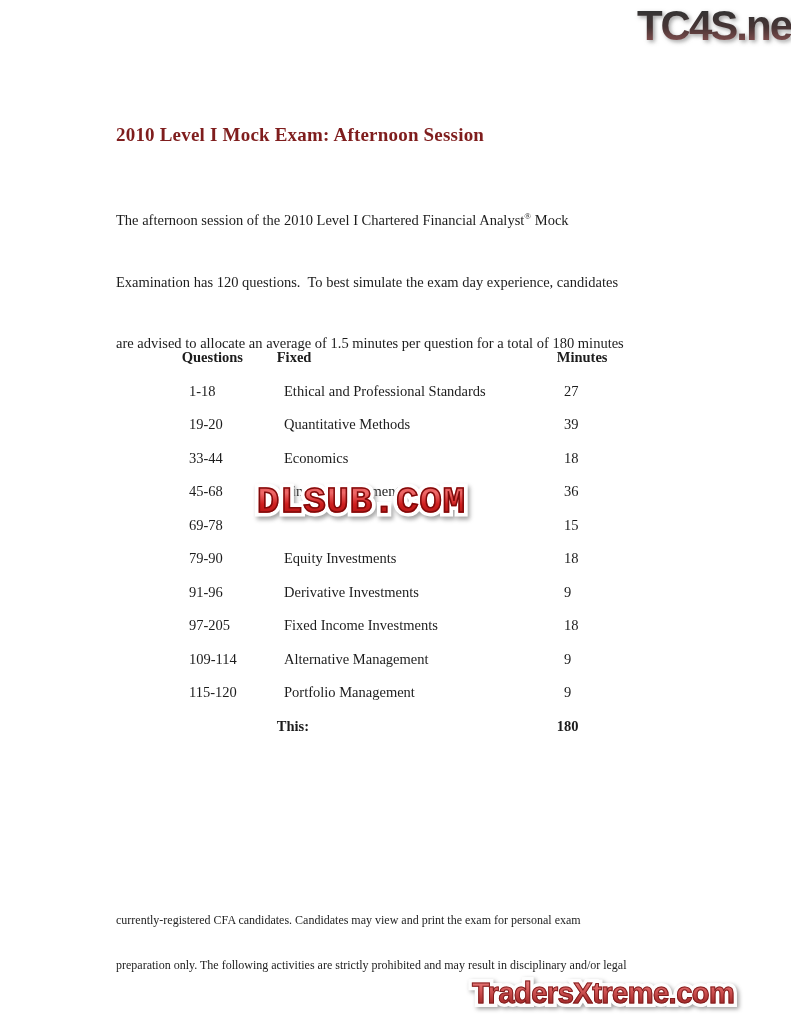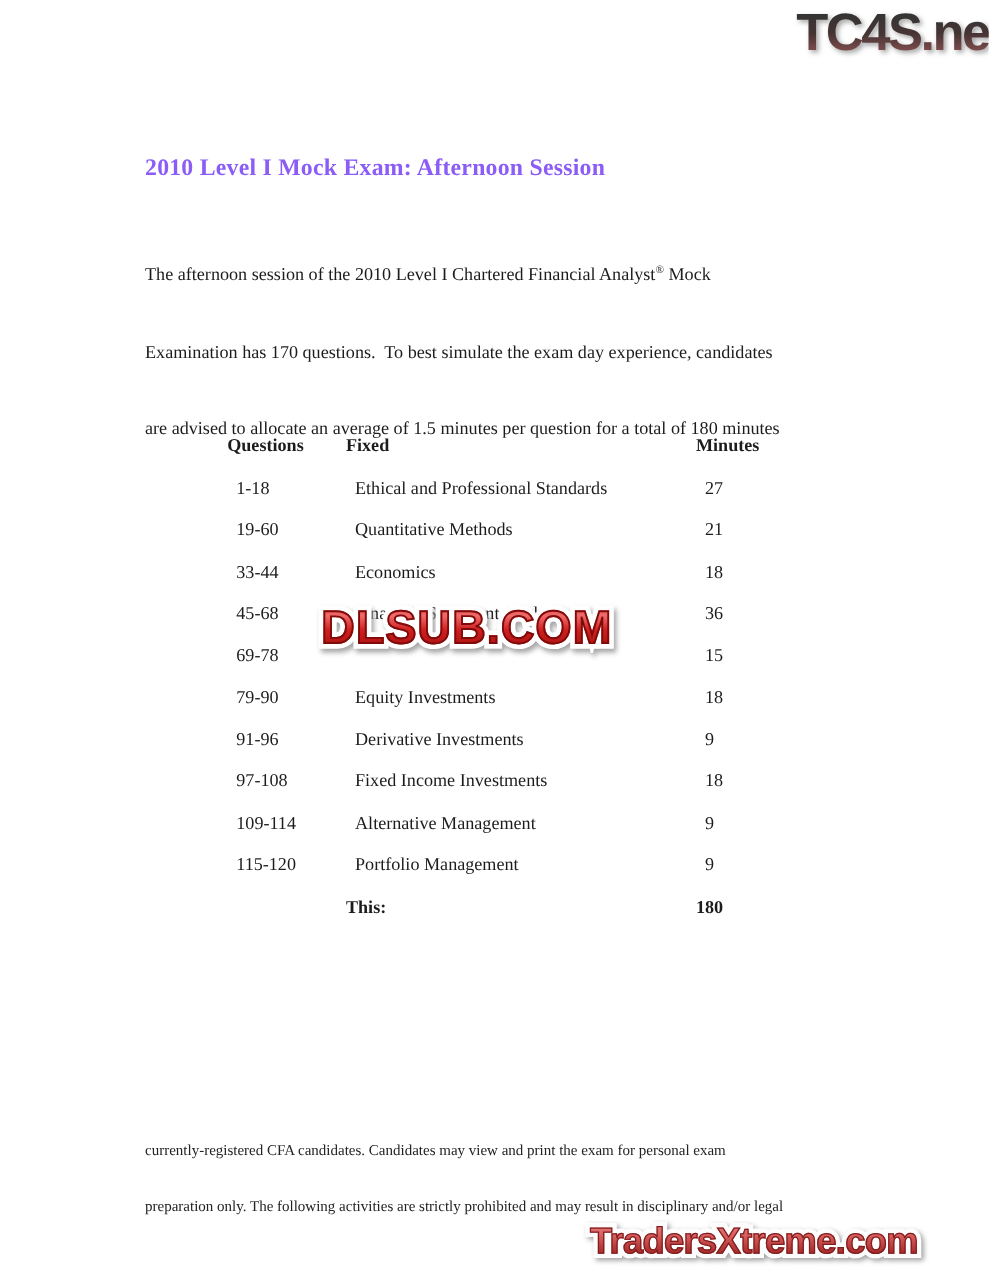--- a/index.html
+++ b/index.html
@@ -12,36 +12,36 @@
         letter-spacing:-2px;color:#4a3a3a;white-space:nowrap;
         filter:drop-shadow(2px 2px 2px rgba(145,145,145,0.85));}
   @supports ((-webkit-background-clip:text) or (background-clip:text)){
     .tc4s{background:linear-gradient(180deg,#343434 18%,#463434 52%,#8a5252 88%);
           -webkit-background-clip:text;background-clip:text;color:transparent;}
   }
   .tc4s-sliver{position:absolute;top:12px;right:0;width:5px;height:30px;background:#8d3c3c;}
 
   
   .title{position:absolute;top:124px;left:116px;margin:0;
-         font-size:19px;font-weight:700;color:#8b5cf6;letter-spacing:0.2px;}
+         font-size:19px;font-weight:700;color:#7f1d1d;letter-spacing:0.2px;}
   .intro{position:absolute;top:169px;left:116px;font-size:14.5px;line-height:20.5px;white-space:pre;}
   .intro sup{font-size:9px;vertical-align:super;line-height:0;}
 
   
   .etable{position:absolute;top:327px;left:160px;font-size:14.5px;}
   .trow{height:33.5px;line-height:20px;white-space:pre;}
   .c-q{display:inline-block;width:95px;}
   .c-t{display:inline-block;width:280px;}
   .c-m{display:inline-block;text-align:right;}
   .thead span{font-weight:700;}
   .total .c-t,.total .c-m{font-weight:700;}
 
   
   .dlsub-wrap{position:absolute;left:257px;top:481px;width:292px;height:48px;}
-  .dlsub{position:absolute;left:0;top:0;font-family:Liberation Sans, sans-serif;font-weight:700;
+  .dlsub{position:absolute;left:0;top:0;font-family:Liberation Mono, monospace;font-weight:700;
          font-size:37px;letter-spacing:1px;white-space:nowrap;}
   .dlsub.back{color:#ffffff;-webkit-text-stroke:9px #ffffff;
               filter:drop-shadow(2px 3px 2px rgba(150,150,150,0.85));}
   .dlsub.front{color:#c41414;-webkit-text-stroke:1.5px #7e0a0a;}
   @supports ((-webkit-background-clip:text) or (background-clip:text)){
     .dlsub.front{background:linear-gradient(180deg,#e04848 0%,#ef6a6a 28%,#cf1f1f 55%,#9e0d0d 100%);
                  -webkit-background-clip:text;background-clip:text;color:transparent;}
   }
 
   
@@ -65,35 +65,35 @@
 
 <div class="page">
 
   <div class="tc4s">TC4S.net</div>
   <div class="tc4s-sliver"></div>
 
   <h1 class="title">2010 Level I Mock Exam: Afternoon Session</h1>
 
   <div class="intro">
     <div class="line"><span>The afternoon session of the 2010 Level I Chartered Financial Analyst</span><sup>®</sup><span> Mock</span></div>
-    <div class="line">Examination has 170 questions.  To best simulate the exam day experience, candidates</div>
+    <div class="line">Examination has 120 questions.  To best simulate the exam day experience, candidates</div>
     <div class="line">are advised to allocate an average of 1.5 minutes per question for a total of 180 minutes</div>
   </div>
 
   <div class="etable">
     <div class="trow thead">
       <span class="c-q">Questions</span><span class="c-t">Fixed</span><span class="c-m">Minutes</span>
     </div>
 
       <div class="trow">
         <span class="c-q">1-18</span><span class="c-t">Ethical and Professional Standards</span><span class="c-m">27</span>
       </div>
 
       <div class="trow">
-        <span class="c-q">19-60</span><span class="c-t">Quantitative Methods</span><span class="c-m">21</span>
+        <span class="c-q">19-20</span><span class="c-t">Quantitative Methods</span><span class="c-m">39</span>
       </div>
 
       <div class="trow">
         <span class="c-q">33-44</span><span class="c-t">Economics</span><span class="c-m">18</span>
       </div>
 
       <div class="trow">
         <span class="c-q">45-68</span><span class="c-t">Financial Statement Analysis</span><span class="c-m">36</span>
       </div>
 
@@ -103,21 +103,21 @@
 
       <div class="trow">
         <span class="c-q">79-90</span><span class="c-t">Equity Investments</span><span class="c-m">18</span>
       </div>
 
       <div class="trow">
         <span class="c-q">91-96</span><span class="c-t">Derivative Investments</span><span class="c-m">9</span>
       </div>
 
       <div class="trow">
-        <span class="c-q">97-108</span><span class="c-t">Fixed Income Investments</span><span class="c-m">18</span>
+        <span class="c-q">97-205</span><span class="c-t">Fixed Income Investments</span><span class="c-m">18</span>
       </div>
 
       <div class="trow">
         <span class="c-q">109-114</span><span class="c-t">Alternative Management</span><span class="c-m">9</span>
       </div>
 
       <div class="trow">
         <span class="c-q">115-120</span><span class="c-t">Portfolio Management</span><span class="c-m">9</span>
       </div>
 

